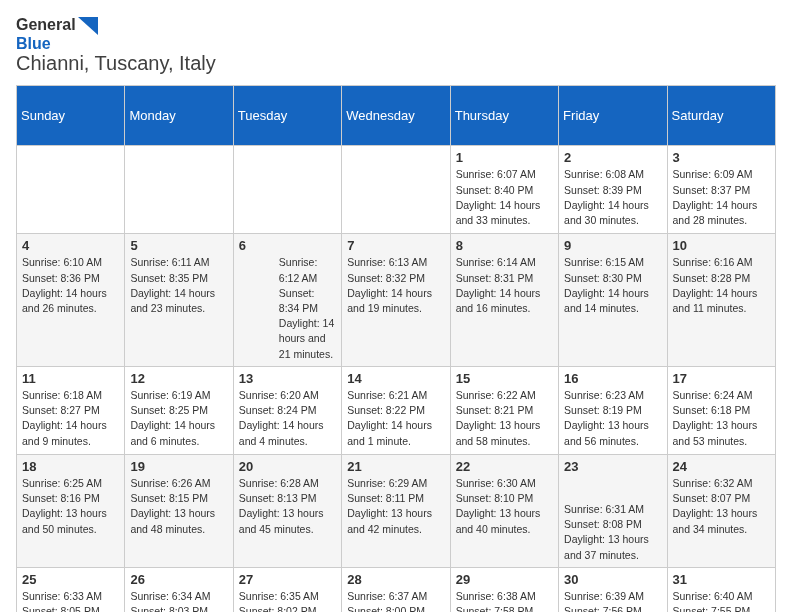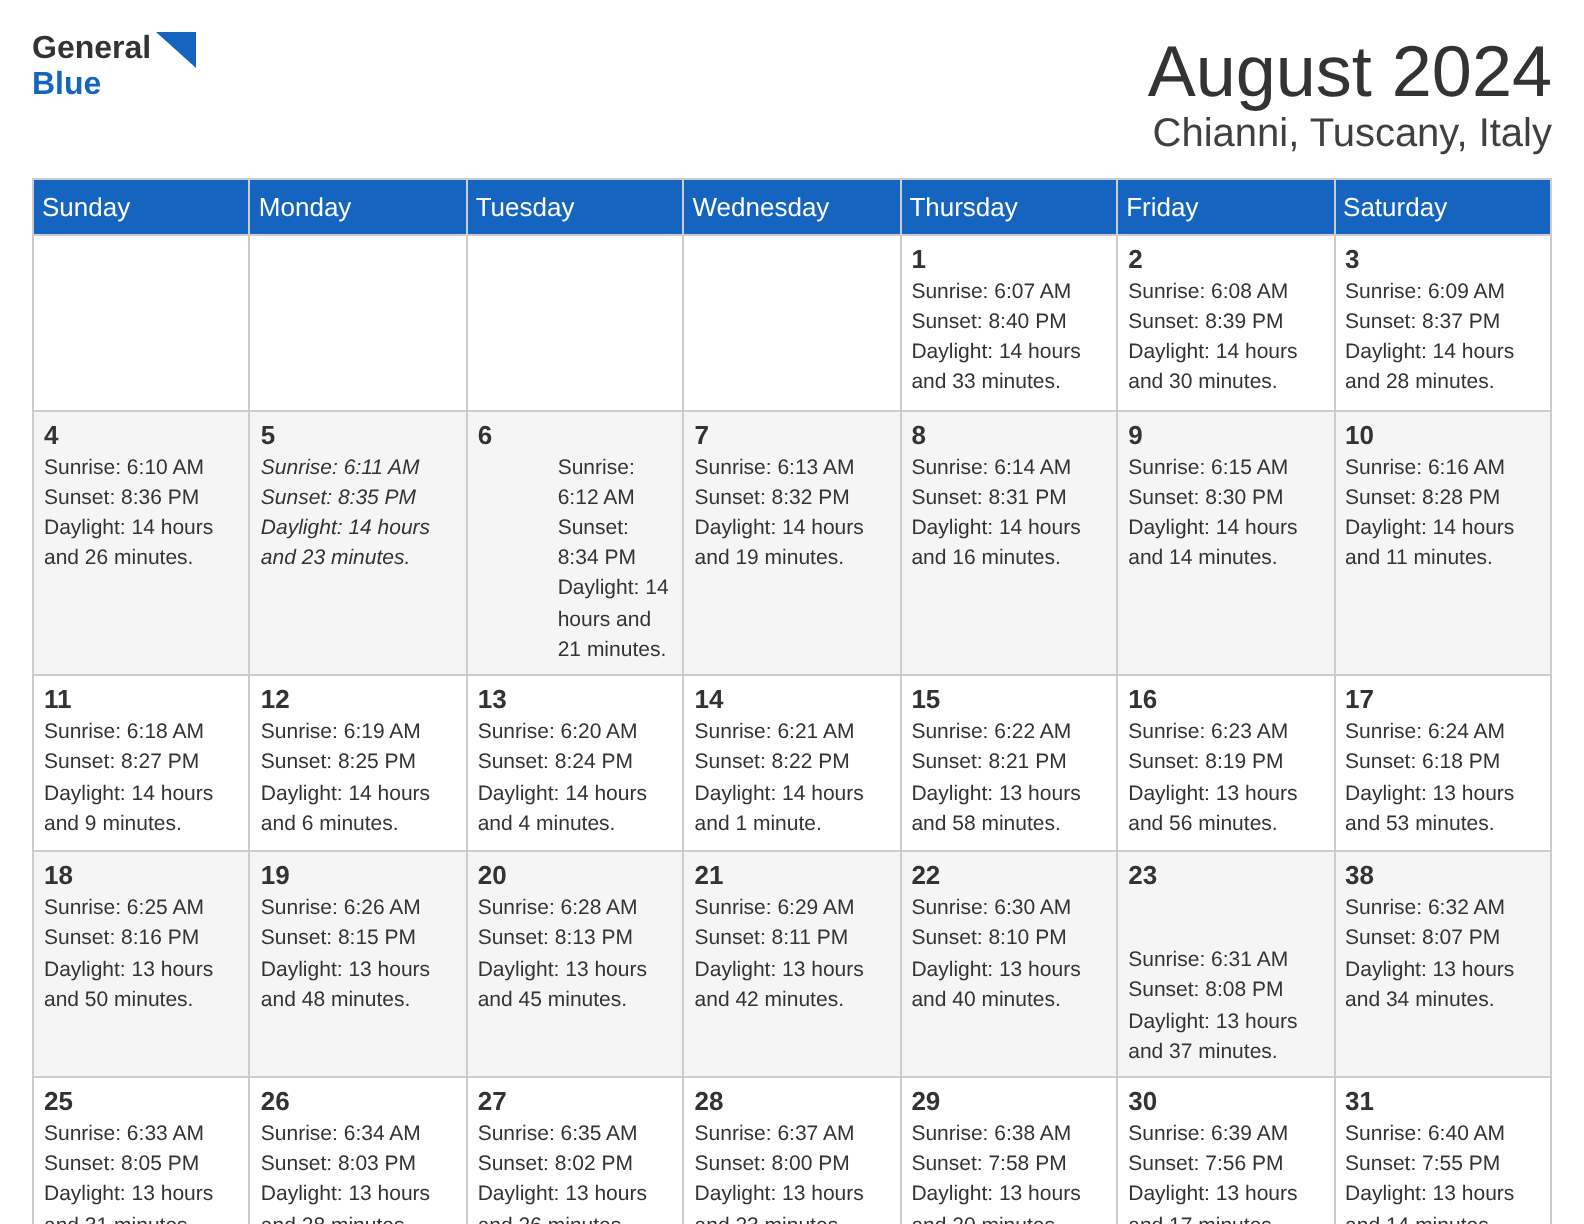--- a/index.html
+++ b/index.html
@@ -8,20 +8,21 @@
       background: #fff;
       width: 792px;
       min-height: 612px;
       padding: 16px;
     }
     .header-area {
       display: flex;
       justify-content: space-between;
       align-items: flex-start;
       margin-bottom: 10px;
+      flex-direction: column;
     }
     .logo {
       display: flex;
       align-items: center;
       gap: 4px;
     }
     .title-area {
       text-align: right;
     }
     .main-title {
@@ -35,21 +36,21 @@
       color: #404040;
     }
     .calendar-table {
       width: 100%;
       border-collapse: collapse;
       font-size: 11px;
     }
     .calendar-table th {
       background-color: #1565C0;
       color: #fff;
-      padding: 6px 4px;
+      padding: 22px 4px;
       text-align: left;
       font-size: 13px;
       font-weight: normal;
       border: 1px solid #ccc;
     }
     .calendar-table td {
       border: 1px solid #ccc;
       vertical-align: top;
       padding: 4px 5px;
       height: 88px;
@@ -84,21 +85,20 @@
 <body>
 
 <div class="header-area">
   <div class="logo">
       <div style="line-height: 1.1;"><span style="font-size:16px;font-weight:bold;color:#333;">General</span><svg width="20" height="18" viewBox="0 0 20 18" style="vertical-align:middle;margin-left:2px;">
           <polygon points="0,0 20,0 20,18" fill="#1565C0"></polygon>
         </svg><br><span style="font-size:16px;font-weight:bold;color:#1565C0;">Blue</span></div>
 
   </div>
   <div class="title-area">
-    <div class="main-title">August 2024</div>
     <div class="subtitle">Chianni, Tuscany, Italy</div>
   </div>
 </div>
 
 <table class="calendar-table">
   <thead>
     <tr id="header-row">
         <th>Sunday</th>
         <th>Monday</th>
         <th>Tuesday</th>
@@ -135,21 +135,21 @@
       </tr>
       <tr>
         <td>
           <span class="day-number">4</span>
           <div class="day-info" style="white-space: pre-line;">Sunrise: 6:10 AM
 Sunset: 8:36 PM
 Daylight: 14 hours and 26 minutes.</div>
         </td>
         <td>
           <span class="day-number">5</span>
-          <div class="day-info" style="white-space: pre-line; font-style: italic;">Sunrise: 6:11 AM
+          <div class="day-info" style="white-space: pre-line;">Sunrise: 6:11 AM
 Sunset: 8:35 PM
 Daylight: 14 hours and 23 minutes.</div>
         </td>
         <td>
           <span class="day-number">6</span>
           <div class="day-info" style="white-space: pre-line; margin-left: 40px;">Sunrise: 6:12 AM
 Sunset: 8:34 PM
 Daylight: 14 hours and 21 minutes.</div>
         </td>
         <td>
@@ -252,21 +252,21 @@
 Sunset: 8:10 PM
 Daylight: 13 hours and 40 minutes.</div>
         </td>
         <td>
           <span class="day-number">23</span>
           <div class="day-info" style="white-space: pre-line; margin-top: 28px;">Sunrise: 6:31 AM
 Sunset: 8:08 PM
 Daylight: 13 hours and 37 minutes.</div>
         </td>
         <td>
-          <span class="day-number">38</span>
+          <span class="day-number">24</span>
           <div class="day-info" style="white-space: pre-line;">Sunrise: 6:32 AM
 Sunset: 8:07 PM
 Daylight: 13 hours and 34 minutes.</div>
         </td>
       </tr>
       <tr>
         <td>
           <span class="day-number">25</span>
           <div class="day-info" style="white-space: pre-line;">Sunrise: 6:33 AM
 Sunset: 8:05 PM

